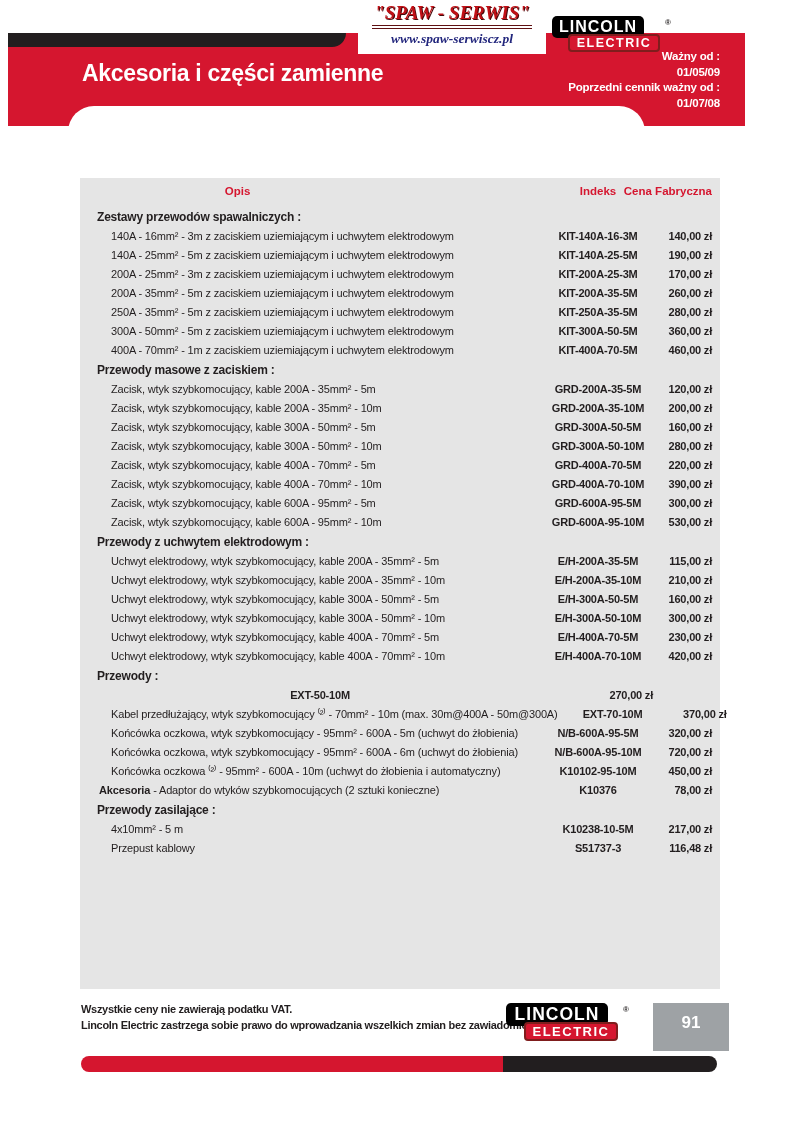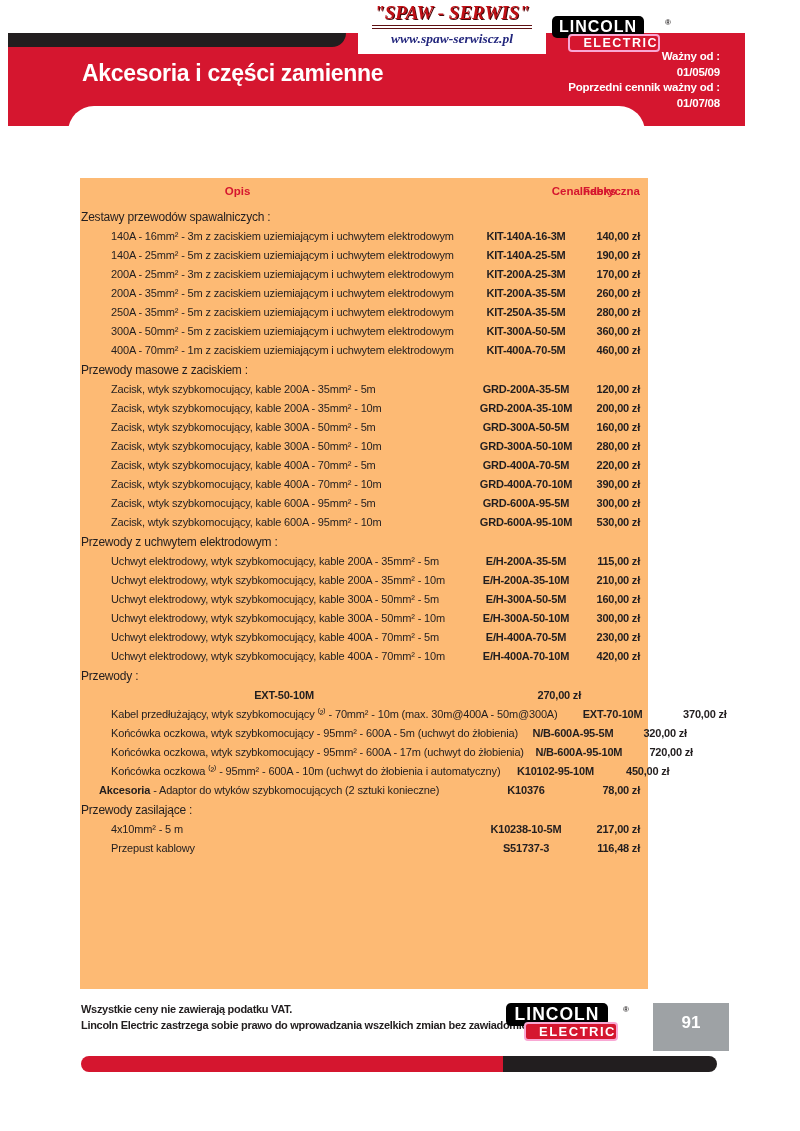--- a/index.html
+++ b/index.html
@@ -26,41 +26,41 @@
              font-weight:bold;font-size:19px;color:#c01016;text-shadow:1px 1px 0 #45090b;
              border-bottom:4px double #5f1012;padding:0 2px 1px 2px;line-height:22px;}
   .spaw-url{font-family:"Liberation Serif",serif;font-style:italic;font-weight:bold;
             font-size:13.5px;color:#23277d;margin-top:2px;}
 
   
   .lincoln-logo{position:absolute;z-index:3;}
   .lincoln-box{position:relative;background:#000000;color:#fff;font-weight:bold;text-align:center;
                border-radius:5px;}
   .reg-mark{position:absolute;font-size:8px;color:#221e1f;font-weight:bold;}
-  .electric-box{position:relative;background:#d5162f;color:#fff;font-weight:bold;text-align:right;
-                border:2px solid #f9a8d4;border-radius:4px;box-sizing:border-box;}
+  .electric-box{position:relative;background:#d5162f;color:#fff;font-weight:bold;text-align:center;
+                border:2px solid #7f1d1d;border-radius:4px;box-sizing:border-box;}
   .logo-top{left:552px;top:16px;}
   .logo-top .lincoln-box{width:92px;line-height:22px;font-size:16px;letter-spacing:1px;}
   .logo-top .reg-mark{right:-11px;top:2px;}
   .logo-top .electric-box{width:92px;line-height:14px;font-size:12.5px;letter-spacing:1.5px;
                 margin:-4px 0 0 16px;}
   .logo-foot{left:506px;top:1003px;}
   .logo-foot .lincoln-box{width:102px;line-height:23px;font-size:17.5px;letter-spacing:1px;}
   .logo-foot .reg-mark{right:-11px;top:2px;}
   .logo-foot .electric-box{width:94px;line-height:15px;font-size:13px;letter-spacing:1.5px;
                 margin:-4px 0 0 18px;}
 
   
-  .table-panel{position:absolute;left:80px;top:178px;width:568px;height:811px;background:#fdba74;}
+  .table-panel{position:absolute;left:80px;top:178px;width:640px;height:811px;background:#e5e5e5;}
   .thead{position:relative;height:22px;padding-top:7px;font-weight:bold;font-size:11.5px;
          color:#d5162f;}
   .th-opis{position:absolute;left:0;top:7px;width:315px;text-align:center;}
   .th-indeks{position:absolute;left:458px;top:7px;width:120px;text-align:center;}
   .th-cena{position:absolute;right:8px;top:7px;text-align:right;white-space:nowrap;}
-  .section-heading{font-weight:normal;font-size:12px;line-height:20px;padding-left:1px;
+  .section-heading{font-weight:bold;font-size:12px;line-height:20px;padding-left:17px;
                    letter-spacing:-0.2px;}
   .row{display:grid;grid-template-columns:1fr 110px 59px;padding:0 8px 0 17px;line-height:19px;
        font-size:11px;}
   .cell-desc{padding-left:14px;white-space:nowrap;letter-spacing:-0.15px;overflow:visible;}
   .row--flush .cell-desc{padding-left:2px;}
   .cell-indeks{font-weight:bold;text-align:center;white-space:nowrap;letter-spacing:-0.2px;}
   .cell-price{font-weight:bold;text-align:right;white-space:nowrap;letter-spacing:-0.2px;}
 
   
   .footer-notes{position:absolute;left:81px;top:1001px;font-weight:bold;font-size:11px;
@@ -225,21 +225,21 @@
           <span class="cell-desc">Kabel przedłużający, wtyk szybkomocujący ⁽²⁾ - 70mm² - 10m (max. 30m@400A - 50m@300A)</span>
           <span class="cell-indeks">EXT-70-10M</span>
           <span class="cell-price">370,00 zł</span>
         </div>
         <div class="row">
           <span class="cell-desc">Końcówka oczkowa, wtyk szybkomocujący - 95mm² - 600A - 5m (uchwyt do żłobienia)</span>
           <span class="cell-indeks">N/B-600A-95-5M</span>
           <span class="cell-price">320,00 zł</span>
         </div>
         <div class="row">
-          <span class="cell-desc">Końcówka oczkowa, wtyk szybkomocujący - 95mm² - 600A - 17m (uchwyt do żłobienia)</span>
+          <span class="cell-desc">Końcówka oczkowa, wtyk szybkomocujący - 95mm² - 600A - 6m (uchwyt do żłobienia)</span>
           <span class="cell-indeks">N/B-600A-95-10M</span>
           <span class="cell-price">720,00 zł</span>
         </div>
         <div class="row">
           <span class="cell-desc">Końcówka oczkowa ⁽²⁾ - 95mm² - 600A - 10m (uchwyt do żłobienia i automatyczny)</span>
           <span class="cell-indeks">K10102-95-10M</span>
           <span class="cell-price">450,00 zł</span>
         </div>
         <div class="row row--flush">
           <span class="cell-desc"><b>Akcesoria</b><span> - Adaptor do wtyków szybkomocujących (2 sztuki konieczne)</span></span>

